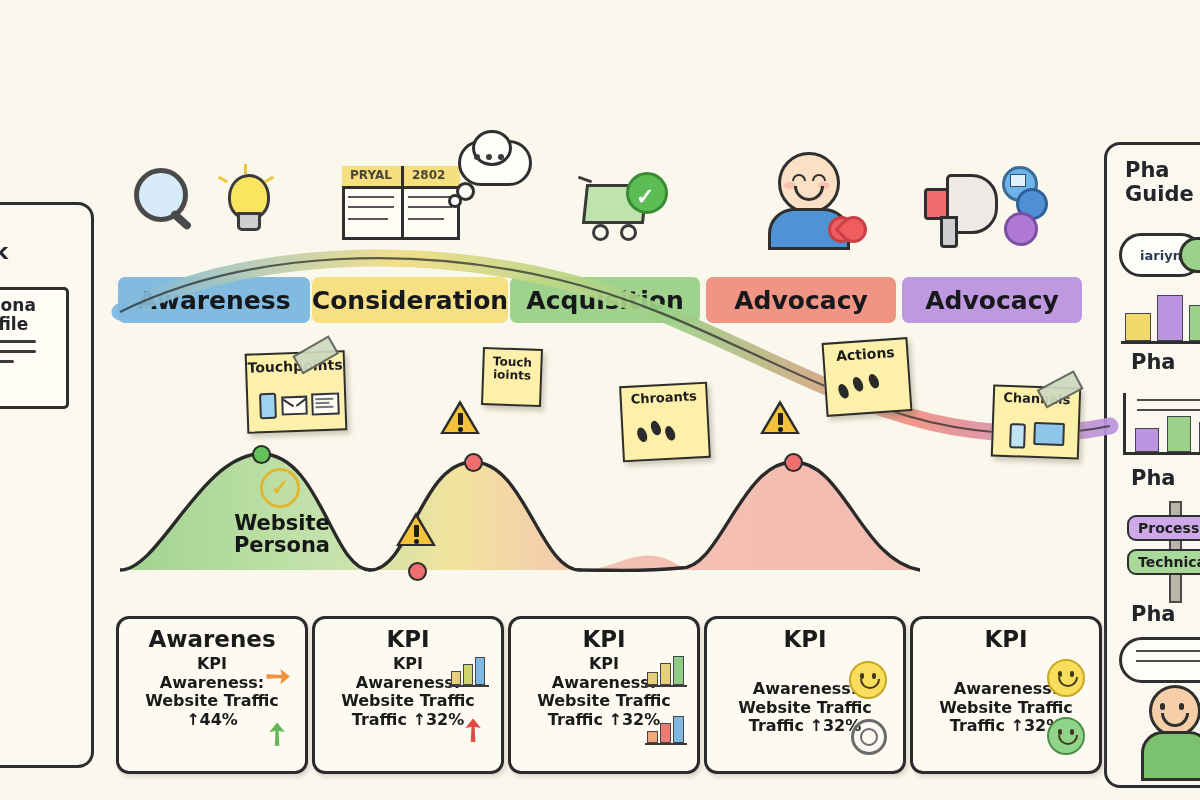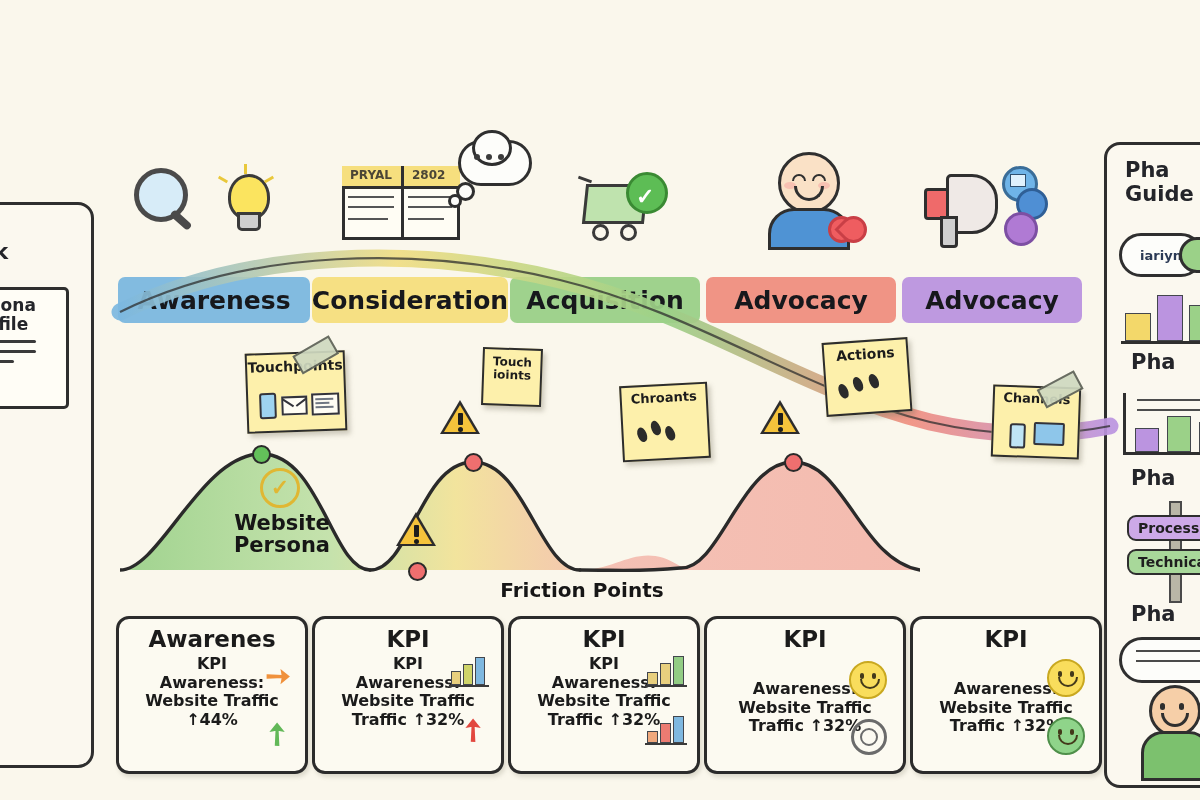--- a/index.html
+++ b/index.html
@@ -415,21 +415,20 @@
     <span class="node node-red" style="left:288px;top:142px;"></span>
     <span class="node node-red" style="left:664px;top:33px;"></span>
 
     <div class="check-badge" style="left:140px;top:48px;">
       <span>✓</span>
     </div>
     <div class="curve-label" style="left:92px;top:92px;width:140px;font-size:21px;">
       <div>Website</div>
       <div>Persona</div>
     </div>
-    <div class="curve-label" style="left:352px;top:160px;width:220px;font-size:20px;">Friction Points</div>
 
     <div class="warn" style="left:340px;top:22px;">
       <div class="warn-tri" style="position:absolute;left:-20px;top:-42px;">
           <span class="warn-bang" style="left:-2.5px;top:13px;"></span>
         </div>
     </div>
     <div class="warn" style="left:296px;top:136px;">
       <div class="warn-tri" style="position:absolute;left:-20px;top:-44px;">
           <span class="warn-bang" style="left:-2.5px;top:13px;"></span>
         </div>

